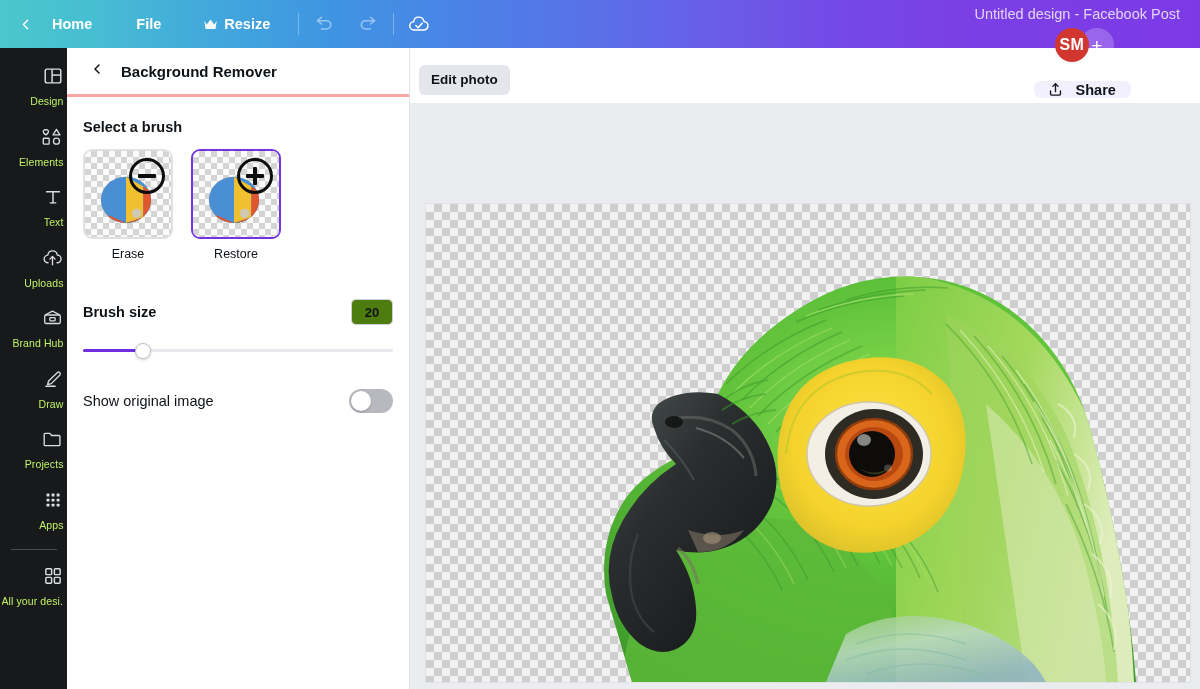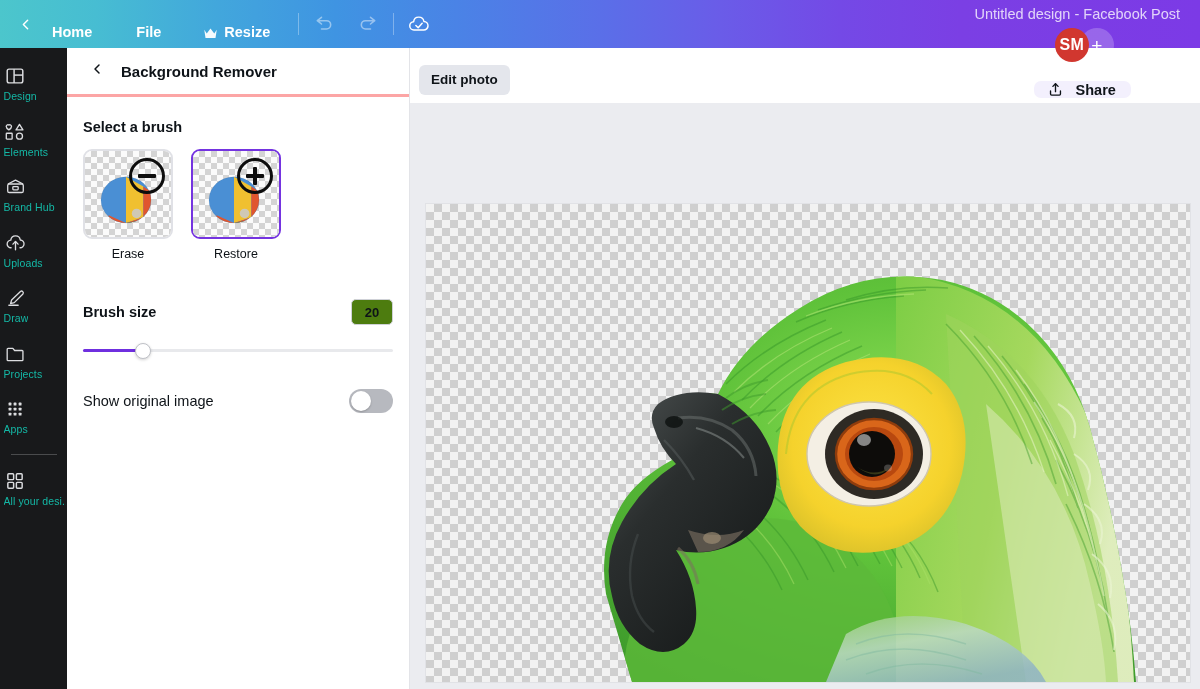--- a/index.html
+++ b/index.html
@@ -17,21 +17,21 @@
     background: linear-gradient(90deg,
       #4cc6cc 0%, #47bdd2 8%, #42a7dc 18%, #3f94e2 28%,
       #4a83e6 38%, #5a6fe8 50%, #6a5ce8 60%, #7449e6 70%,
       #7b3fe4 80%, #7c3ae6 100%);
     display: flex; align-items: center;
     color: #fff;
     z-index: 50;
   }
   .tb-left { display: flex; align-items: center; height: 100%; }
   .tb-btn {
-    display: flex; align-items: flex-end; gap: 6px;
+    display: flex; align-items: center; gap: 6px;
     height: 32px; padding: 0 10px; border-radius: 6px;
     font-size: 14.5px; font-weight: 700; color: #fff;
     cursor: pointer; white-space: nowrap;
   }
   .tb-icon { display: inline-flex; align-items: center; justify-content: center; }
   .tb-sep {
     width: 1px; height: 22px; background: rgba(255,255,255,.32);
     margin: 0 8px;
   }
   .tb-iconbtn {
@@ -78,23 +78,23 @@
   
   #rail {
     position: absolute; left: 0; top: 48px; width: 67px; height: 641px;
     background: #18191b;
     display: flex; flex-direction: column; align-items: center;
     padding-top: 8px;
     overflow: hidden;
   }
   .rail-item {
     width: 60px; padding: 9px 0 6px;
-    display: flex; flex-direction: column; align-items: flex-start; 
+    display: flex; flex-direction: column; align-items: flex-end; gap: 5px;
     border-radius: 8px; cursor: pointer; margin-bottom: 3px;
-    color: #14b8a6;
+    color: #bef264;
   }
   .rail-label {
     font-size: 10.5px; font-weight: 400; letter-spacing: .1px;
     line-height: 1.1; text-align: center;
     max-width: 62px; white-space: nowrap; overflow: hidden;
   }
   #rail-divider {
     width: 46px; height: 1px; background: rgba(255,255,255,.22);
     margin: 9px 0 6px;
   }
@@ -323,41 +323,51 @@
         <svg width="23" height="22" viewBox="0 0 26 24" fill="none" stroke="#dcdde0" stroke-width="1.5" stroke-linejoin="round">
           <path d="M5.5 4.2c-1.3-1.1-3 .1-3 1.6 0 1.9 3 3.8 3 3.8s3-1.9 3-3.8c0-1.5-1.7-2.7-3-1.6z"></path>
           <path d="M17.5 3.4 L21.4 9.6 H13.6 Z"></path>
           <rect x="2.6" y="13.4" width="6.6" height="6.6" rx=".7"></rect>
           <circle cx="17.5" cy="16.7" r="3.4"></circle>
         </svg>
       </span>
       <span class="rail-label">Elements</span>
     </div>
 
+    <div class="rail-item">
+      <span>
+        <svg width="22" height="22" viewBox="0 0 24 24" fill="none" stroke="#dcdde0" stroke-width="1.6" stroke-linecap="round">
+          <line x1="5" y1="6.2" x2="19" y2="6.2"></line>
+            <line x1="12" y1="6.2" x2="12" y2="18.4"></line>
+          <line x1="9" y1="18.4" x2="15" y2="18.4"></line>
+        </svg>
+      </span>
+      <span class="rail-label">Text</span>
+    </div>
+
+    <div class="rail-item">
+      <span>
+        <svg width="23" height="22" viewBox="0 0 26 24" fill="none" stroke="#dcdde0" stroke-width="1.5" stroke-linecap="round" stroke-linejoin="round">
+          <path d="M8 17.4 a4.3 4.3 0 0 1 -.3 -8.6 A5.4 5.4 0 0 1 18.4 8.6 a4.4 4.4 0 0 1 -.3 8.8"></path>
+          <line x1="13" y1="19.6" x2="13" y2="10.6"></line>
+            <polyline points="10.1 13.3 13 10.3 15.9 13.3"></polyline>
+        </svg>
+      </span>
+      <span class="rail-label">Uploads</span>
+    </div>
 
     <div class="rail-item">
       <span>
         <svg width="23" height="22" viewBox="0 0 26 24" fill="none" stroke="#dcdde0" stroke-width="1.5" stroke-linejoin="round">
           <path d="M4.5 8.6 L13 4.2 L21.5 8.6"></path>
           <rect x="4.2" y="8.6" width="17.6" height="9.6" rx="1.8"></rect>
           <rect x="10" y="11.6" width="6" height="3.6" rx=".8"></rect>
         </svg>
       </span>
       <span class="rail-label">Brand Hub</span>
-    </div>
-
-    <div class="rail-item">
-      <span>
-        <svg width="23" height="22" viewBox="0 0 26 24" fill="none" stroke="#dcdde0" stroke-width="1.5" stroke-linecap="round" stroke-linejoin="round">
-          <path d="M8 17.4 a4.3 4.3 0 0 1 -.3 -8.6 A5.4 5.4 0 0 1 18.4 8.6 a4.4 4.4 0 0 1 -.3 8.8"></path>
-          <line x1="13" y1="19.6" x2="13" y2="10.6"></line>
-            <polyline points="10.1 13.3 13 10.3 15.9 13.3"></polyline>
-        </svg>
-      </span>
-      <span class="rail-label">Uploads</span>
     </div>
 
     <div class="rail-item">
       <span>
         <svg width="23" height="22" viewBox="0 0 26 24" fill="none" stroke="#dcdde0" stroke-width="1.5" stroke-linecap="round" stroke-linejoin="round">
           <path d="M18.6 4.6 a2 2 0 0 1 2.8 2.8 L11.6 17.2 L7.4 18.4 L8.6 14.2 Z"></path>
           <line x1="5.5" y1="20.2" x2="16" y2="20.2"></line>
         </svg>
       </span>
       <span class="rail-label">Draw</span>

